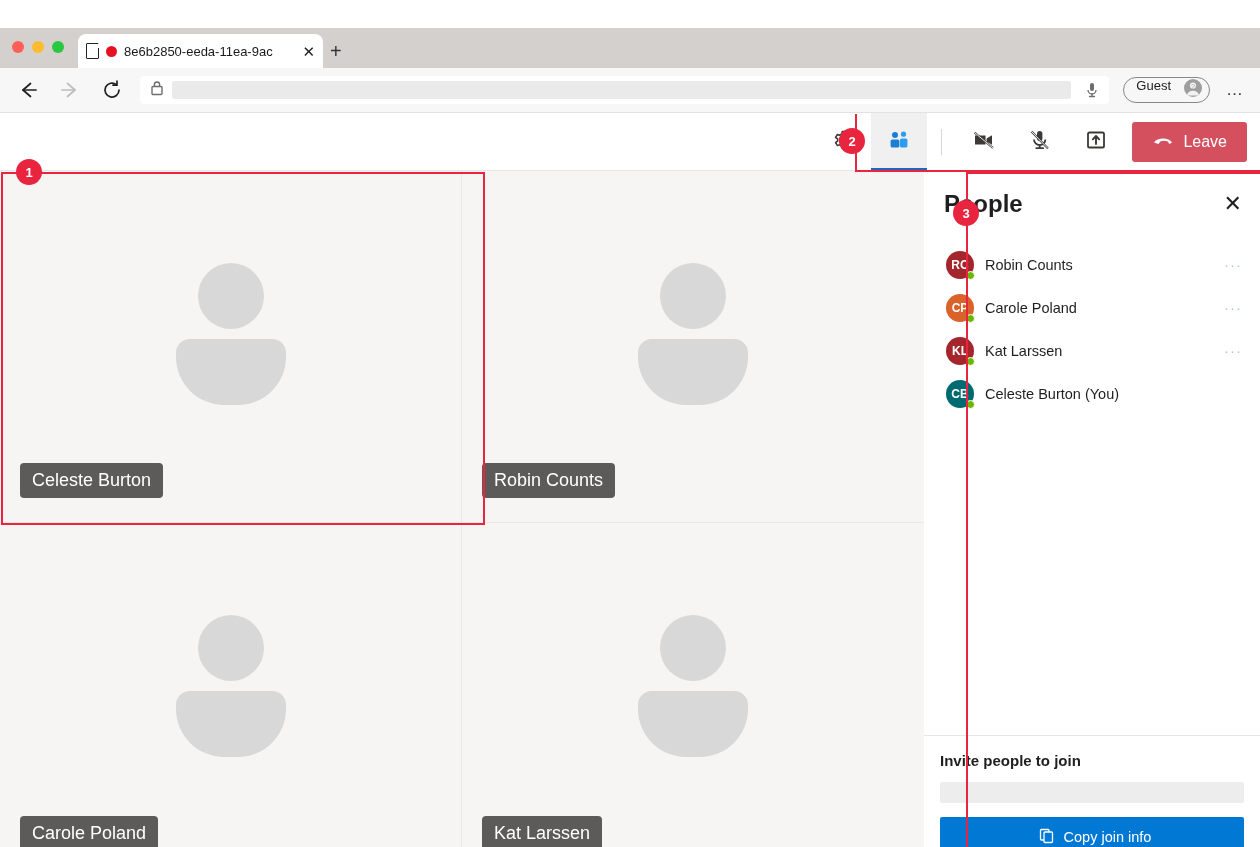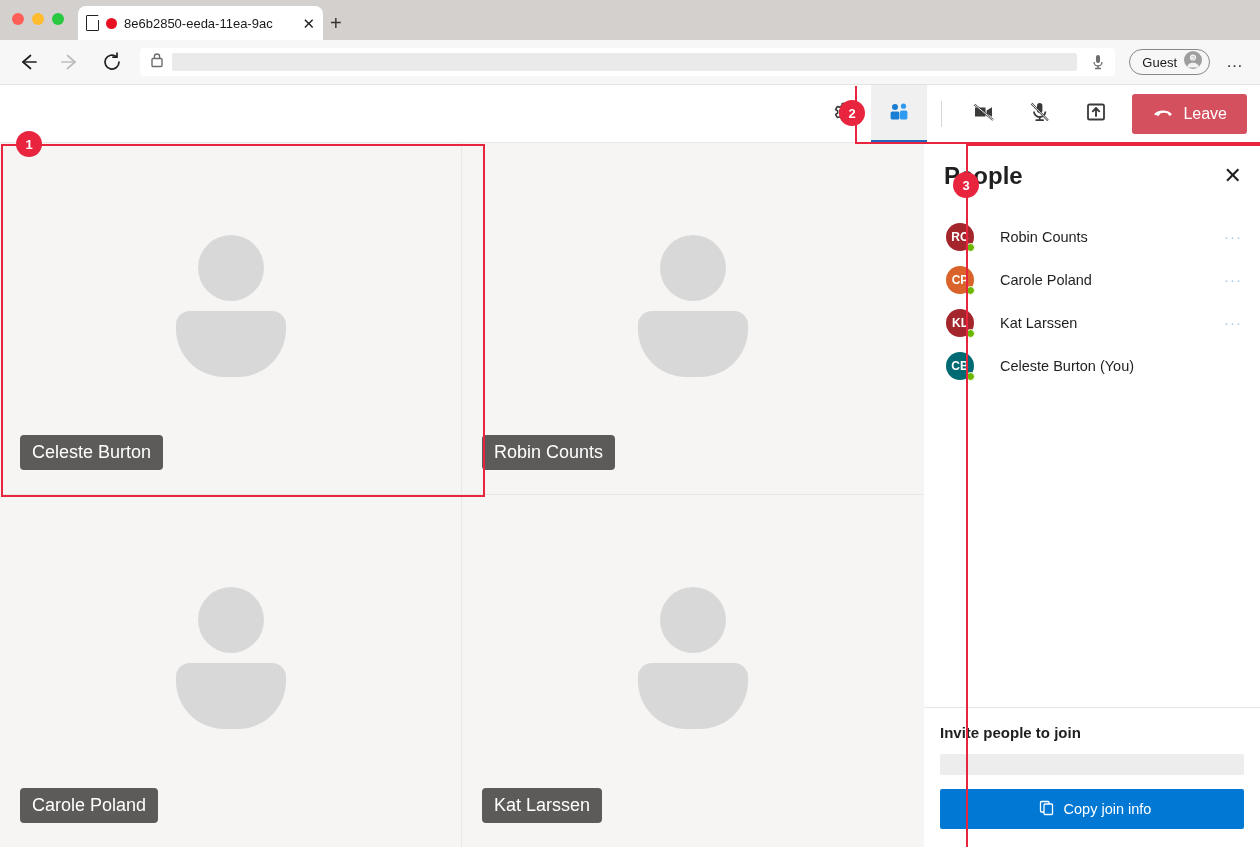--- a/index.html
+++ b/index.html
@@ -6,21 +6,21 @@
   html, body {
     width: 1260px; height: 847px;
     font-family: "Liberation Sans", sans-serif;
     background: #ffffff; overflow: hidden;
   }
   .app { position: relative; width: 1260px; height: 847px; }
 
   
   .titlebar {
     height: 40px; background: #d4d0ce; position: relative;
-    display: flex; align-items: flex-end;
+    display: flex; align-items: flex-end; margin-top: 28px;
   }
   .traffic { position: absolute; left: 12px; top: 13px; display: flex; gap: 8px; }
   .dot { width: 12px; height: 12px; border-radius: 50%; }
   .dot.red { background: #ff5f57; }
   .dot.yellow { background: #febc2e; }
   .dot.green { background: #28c840; }
 
   .tab {
     position: absolute; left: 78px; top: 6px; width: 245px; height: 34px;
     background: #ffffff; border-radius: 8px 8px 0 0;
@@ -55,21 +55,21 @@
   .navbtn { width: 28px; height: 28px; display: flex; align-items: center; justify-content: center; cursor: pointer; }
   .navbtn svg { display: block; }
   .urlbar {
     flex: 1; height: 28px; background: #fff; border-radius: 4px;
     display: flex; align-items: center; padding: 0 4px 0 10px; gap: 8px;
   }
   .url-redact { flex: 1; height: 18px; background: #eaeaea; border-radius: 2px; }
   .mic-btn { width: 26px; height: 26px; display: flex; align-items: center; justify-content: center; cursor: pointer; }
   .guest {
     height: 26px; border: 1px solid #8a8886; border-radius: 13px;
-    display: flex; align-items: center; gap: 6px; padding: 0 6px 0 12px; cursor: pointer;
+    display: flex; gap: 12px; padding: 0 6px 0 12px; cursor: pointer;
   }
   .guest-label { font-size: 13px; color: #1a1a1a; }
   .ellipsis-btn { font-size: 17px; color: #333; letter-spacing: 1px; cursor: pointer; padding: 0 2px; }
 
   
   .meet-toolbar {
     height: 58px; background: #ffffff; border-bottom: 1px solid #e6e6e6;
     display: flex; align-items: center; justify-content: flex-end;
     padding-right: 13px; gap: 0; position: relative;
   }
@@ -120,21 +120,21 @@
     width: 352px; height: 704px; background: #ffffff;
     display: flex; flex-direction: column; position: relative;
   }
   .panel-head {
     height: 66px; display: flex; align-items: center; padding: 0 18px 0 20px;
   }
   .panel-title { font-size: 24px; font-weight: bold; color: #1f1f1f; flex: 1; }
   .panel-close { font-size: 22px; color: #1f1f1f; cursor: pointer; line-height: 1; }
   .people-list { flex: 1; padding: 6px 0 0 0; overflow: hidden; }
   .person {
-    display: flex; align-items: center; height: 43px; padding: 0 18px 0 22px; gap: 26px; justify-content: flex-end;
+    display: flex; align-items: center; height: 43px; padding: 0 18px 0 22px; gap: 11px; justify-content: flex-end;
   }
   .avatar {
     width: 28px; height: 28px; border-radius: 50%; color: #fff;
     font-size: 12px; display: flex; align-items: center; justify-content: center;
     position: relative; flex: none; font-weight: 600;
   }
   .presence {
     position: absolute; right: -1px; bottom: -1px; width: 9px; height: 9px;
     border-radius: 50%; background: #6bb700; border: 1.5px solid #fff;
   }

